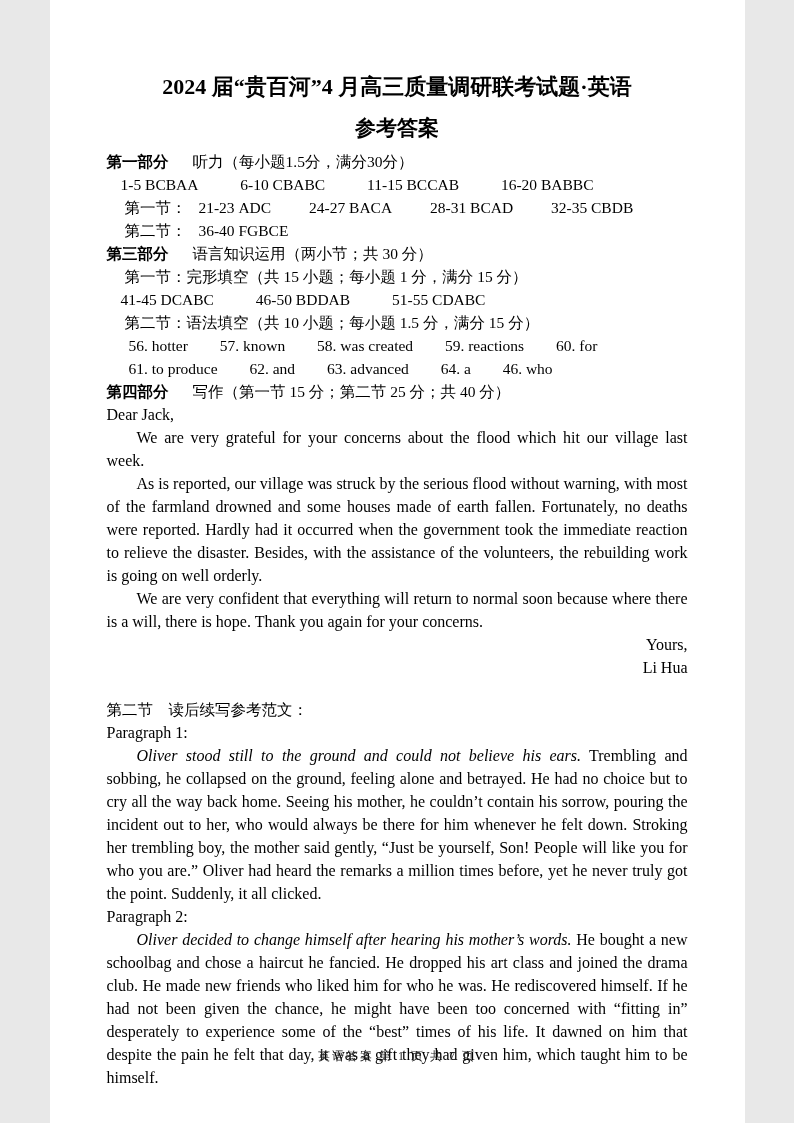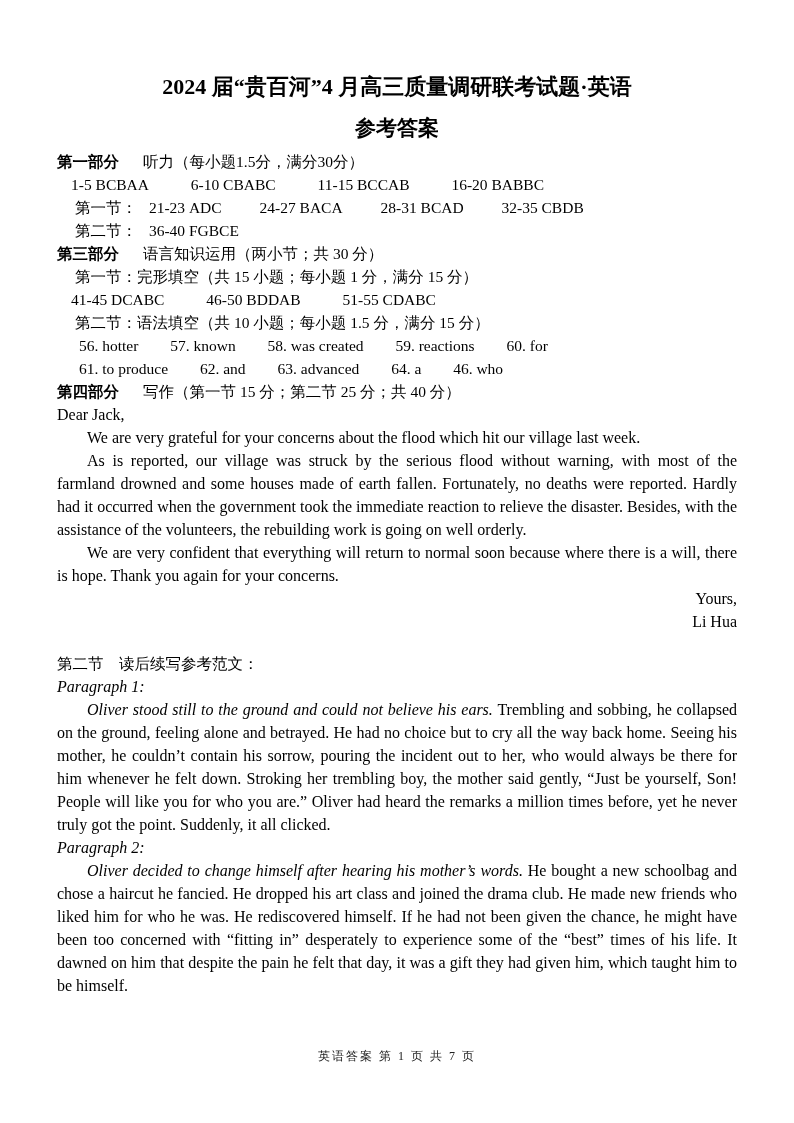--- a/index.html
+++ b/index.html
@@ -1,18 +1,18 @@
 <!DOCTYPE html>
 <html><head>
 <meta charset="utf-8">
 <style>
   html, body { margin: 0; padding: 0; background: #e8e8e8; }
   .page {
     position: relative;
-    width: 794px;
+    width: 695px;
     height: 1123px;
     margin: 0 auto;
     background: #ffffff;
     box-sizing: border-box;
     padding: 72px 57px 0 57px;
     font-family: "Liberation Serif", "DejaVu Serif", serif;
     color: #000000;
     overflow: hidden;
   }
   .doc-title {
@@ -50,21 +50,21 @@
   .grp-s:last-child { margin-right: 0; }
   .essay { font-size: 16px; }
   .essay p { margin: 0; line-height: 23px; }
   .essay .indent { text-indent: 30px; text-align: justify; }
   .closing-block { text-align: right; }
   .section2-title {
     margin-top: 19px;
     font-size: 15.5px;
     line-height: 23px;
   }
-  .par-label { font-style: italic; }
+  .par-label { }
   .italic-lead { font-style: italic; }
   .page-footer {
     position: absolute;
     left: 0;
     top: 1048px;
     width: 100%;
     text-align: center;
     font-size: 12px;
     letter-spacing: 2px;
     color: #222222;

